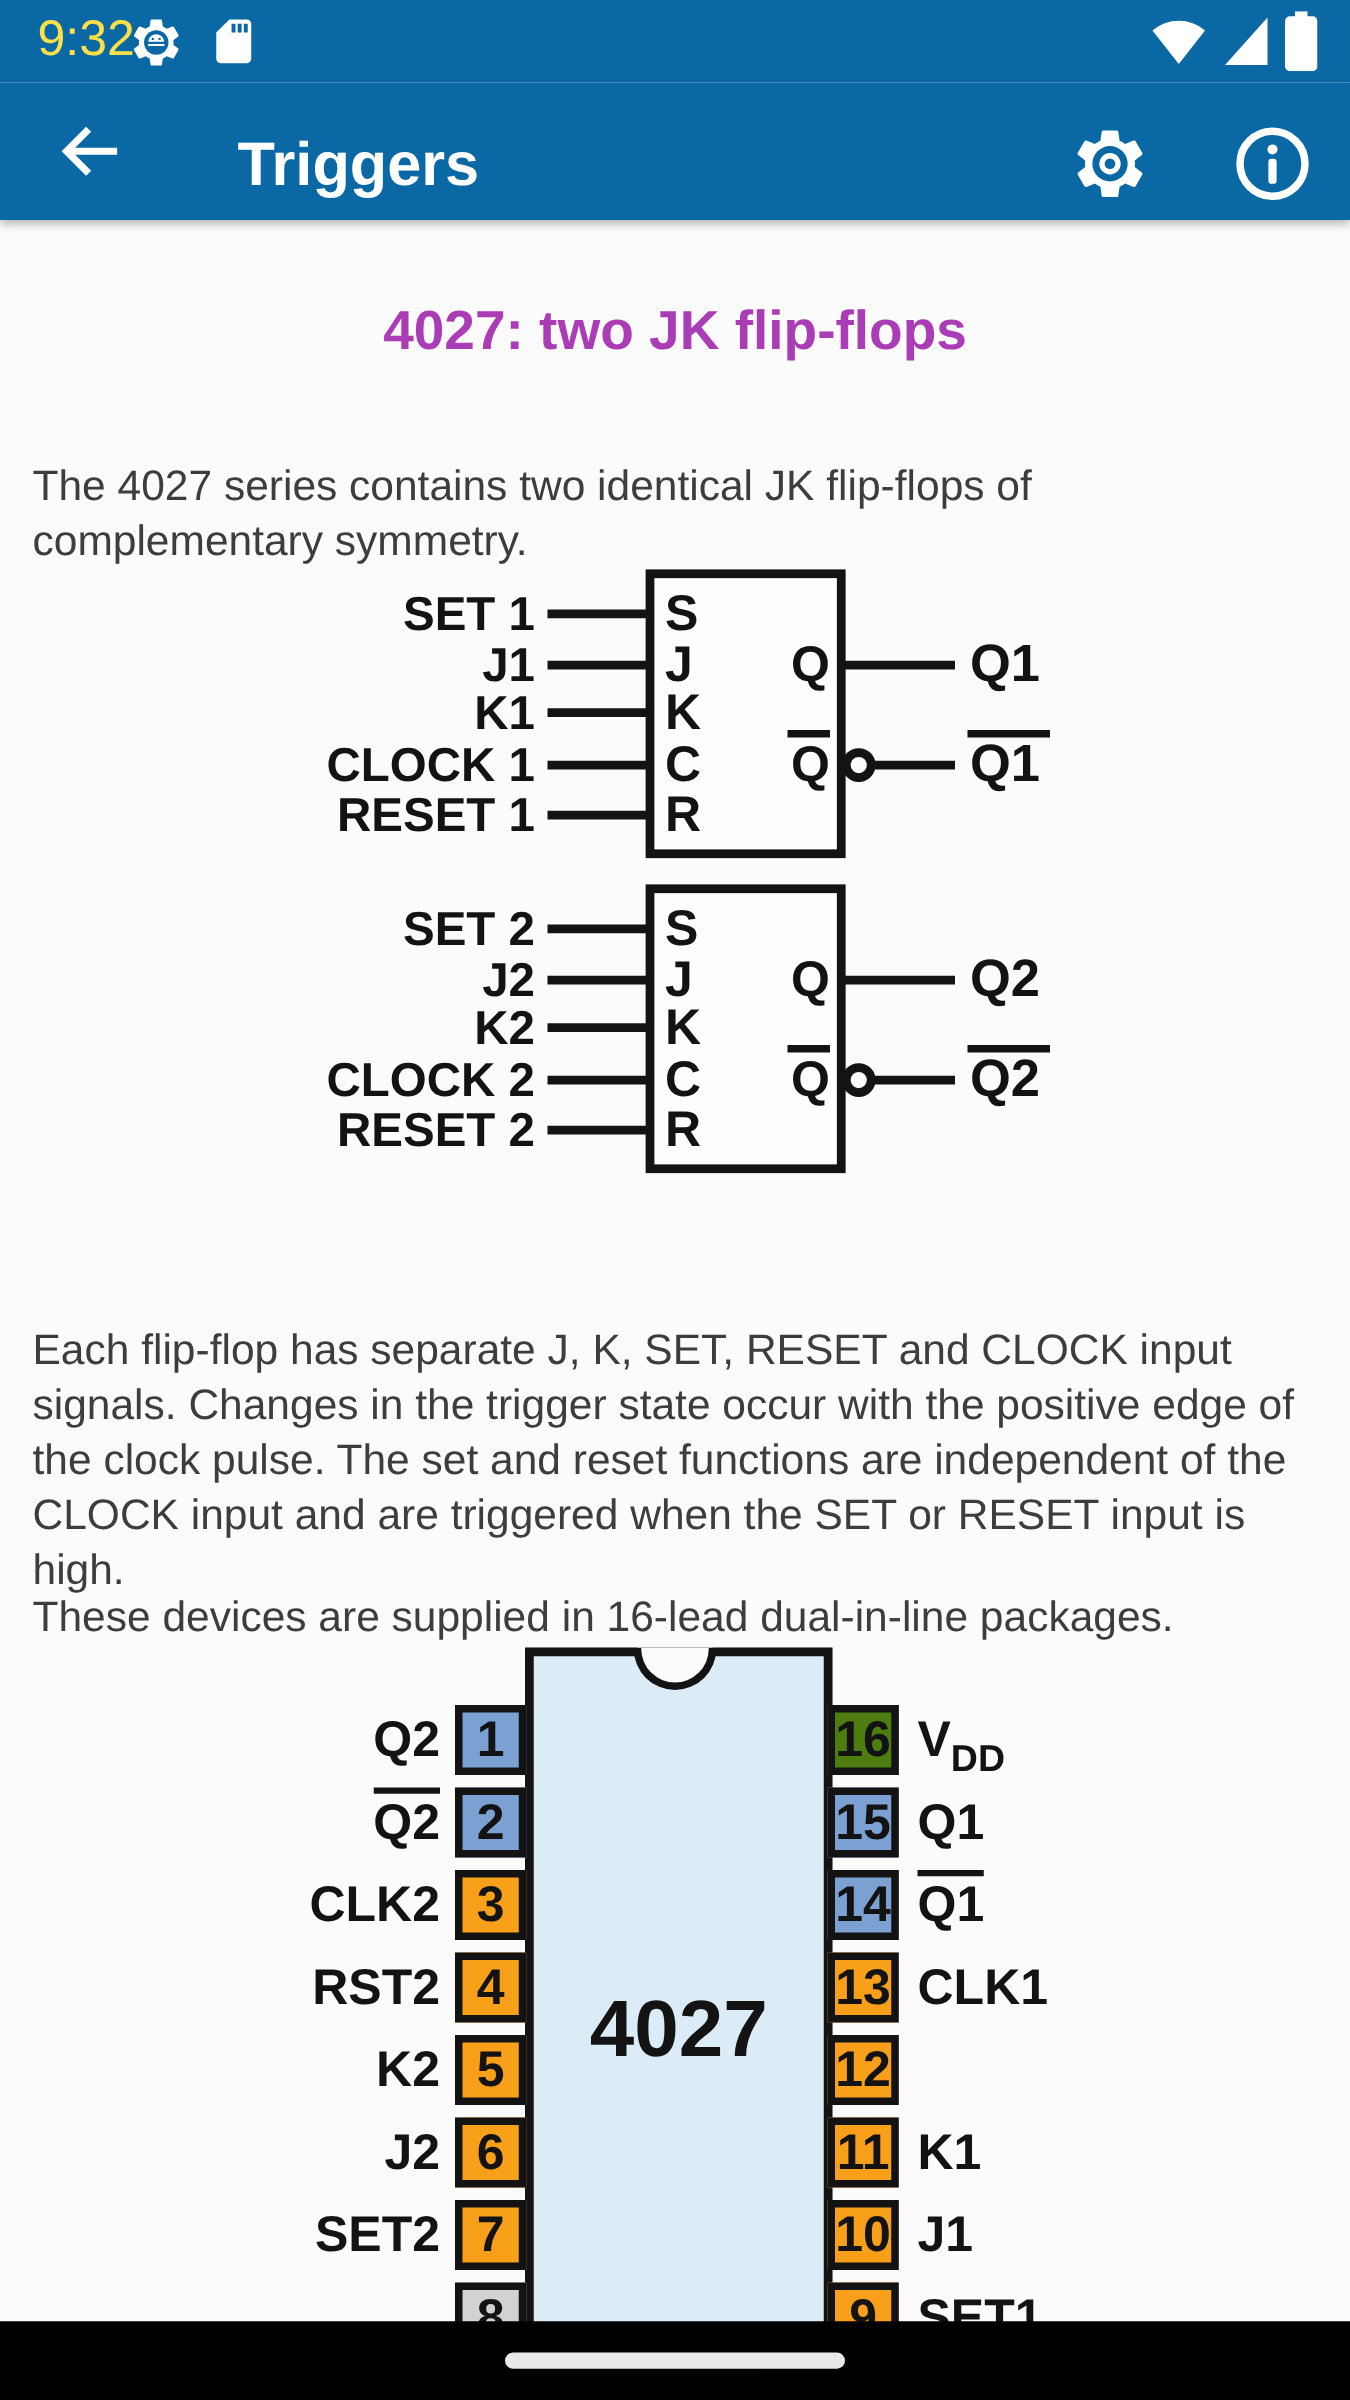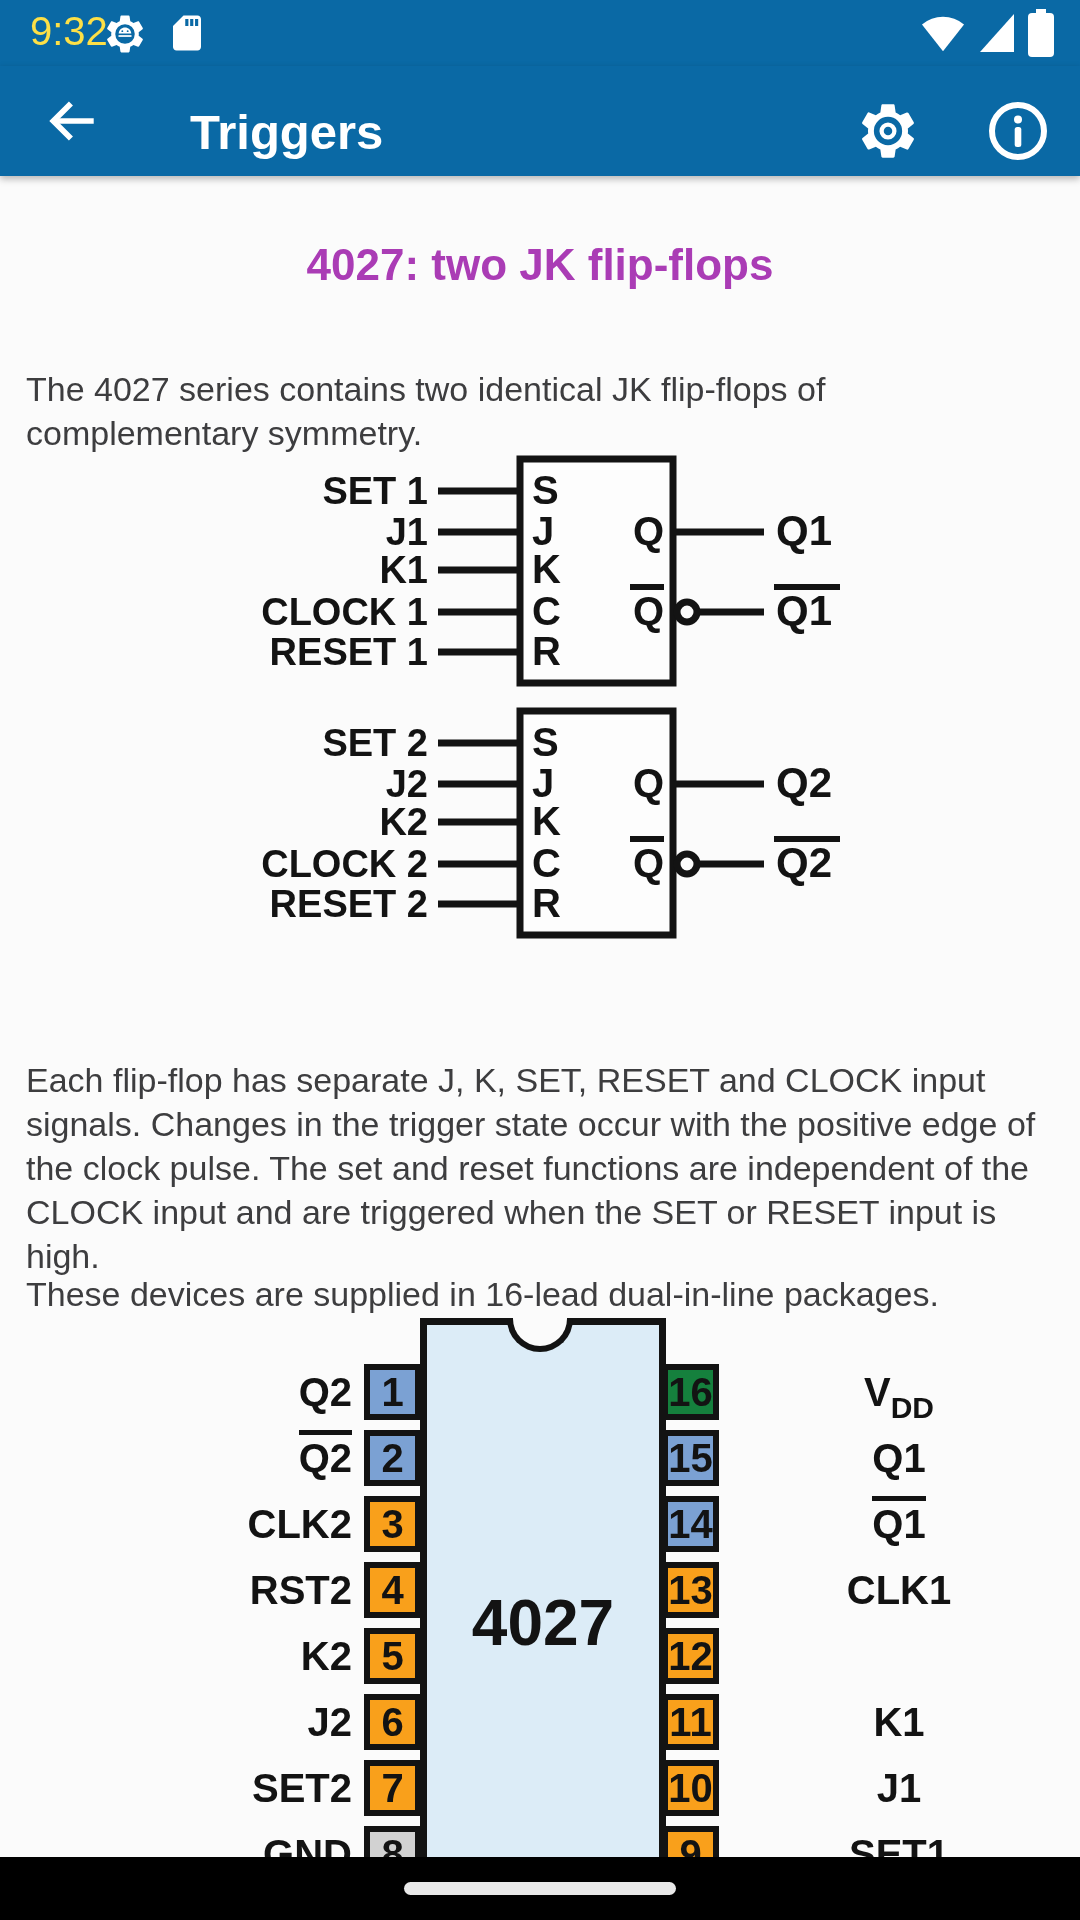--- a/index.html
+++ b/index.html
@@ -48,21 +48,21 @@
     border:6px solid #131313;border-top:none;border-radius:0 0 66px 66px;box-sizing:border-box;}
   .chip-label{position:absolute;left:420px;top:268px;width:246px;text-align:center;
     font-size:64px;font-weight:bold;color:#131313;}
   .pin{position:absolute;width:57px;height:56px;border:6px solid #131313;box-sizing:border-box;
     display:flex;align-items:center;justify-content:center;
     font-size:40px;font-weight:bold;color:#131313;}
   .pin.l{left:364px;}
   .pin.r{left:662px;}
   .plabel{position:absolute;height:56px;line-height:56px;font-size:40px;font-weight:bold;color:#131313;white-space:nowrap;}
   .plabel.l{left:56px;width:296px;text-align:right;}
-  .plabel.r{left:734px;width:330px;text-align:center;}
+  .plabel.r{left:734px;width:330px;text-align:left;}
   .r0{top:46px;}.r1{top:112px;}.r2{top:178px;}.r3{top:244px;}
   .r4{top:310px;}.r5{top:376px;}.r6{top:442px;}.r7{top:508px;}
   .ovl{display:inline-block;border-top:5px solid #131313;padding-top:2px;line-height:42px;}
   .vsub{font-size:30px;vertical-align:-12px;font-weight:bold;}
   
   .nav-bar{position:absolute;left:0;top:1857px;width:1080px;height:63px;}
   .nav-pill{position:absolute;left:404px;top:25px;width:272px;height:13px;border-radius:7px;cursor:pointer;}
 </style>
 </head>
 <body>
@@ -184,32 +184,31 @@
     <div class="notch"></div>
     <div class="chip-label">4027</div>
 
     <div class="plabel l r0"><span>Q2</span></div>
     <div class="plabel l r1"><span class="ovl">Q2</span></div>
     <div class="plabel l r2"><span>CLK2</span></div>
     <div class="plabel l r3"><span>RST2</span></div>
     <div class="plabel l r4"><span>K2</span></div>
     <div class="plabel l r5"><span>J2</span></div>
     <div class="plabel l r6"><span>SET2</span></div>
-    <div class="plabel l r7"><span>GND</span></div>
 
     <div class="pin l r0" style="background-color: rgb(123, 161, 211);">1</div>
     <div class="pin l r1" style="background-color: rgb(123, 161, 211);">2</div>
     <div class="pin l r2" style="background-color: rgb(249, 160, 27);">3</div>
     <div class="pin l r3" style="background-color: rgb(249, 160, 27);">4</div>
     <div class="pin l r4" style="background-color: rgb(249, 160, 27);">5</div>
     <div class="pin l r5" style="background-color: rgb(249, 160, 27);">6</div>
     <div class="pin l r6" style="background-color: rgb(249, 160, 27);">7</div>
     <div class="pin l r7" style="background-color: rgb(210, 210, 210);">8</div>
 
-    <div class="pin r r0" style="background-color: #15803d;">16</div>
+    <div class="pin r r0" style="background-color: #4d7c0f;">16</div>
     <div class="pin r r1" style="background-color: rgb(123, 161, 211);">15</div>
     <div class="pin r r2" style="background-color: rgb(123, 161, 211);">14</div>
     <div class="pin r r3" style="background-color: rgb(249, 160, 27);">13</div>
     <div class="pin r r4" style="background-color: rgb(249, 160, 27);">12</div>
     <div class="pin r r5" style="background-color: rgb(249, 160, 27);">11</div>
     <div class="pin r r6" style="background-color: rgb(249, 160, 27);">10</div>
     <div class="pin r r7" style="background-color: rgb(249, 160, 27);">9</div>
 
     <div class="plabel r r0"><span>V</span><span class="vsub">DD</span></div>
     <div class="plabel r r1"><span>Q1</span></div>

